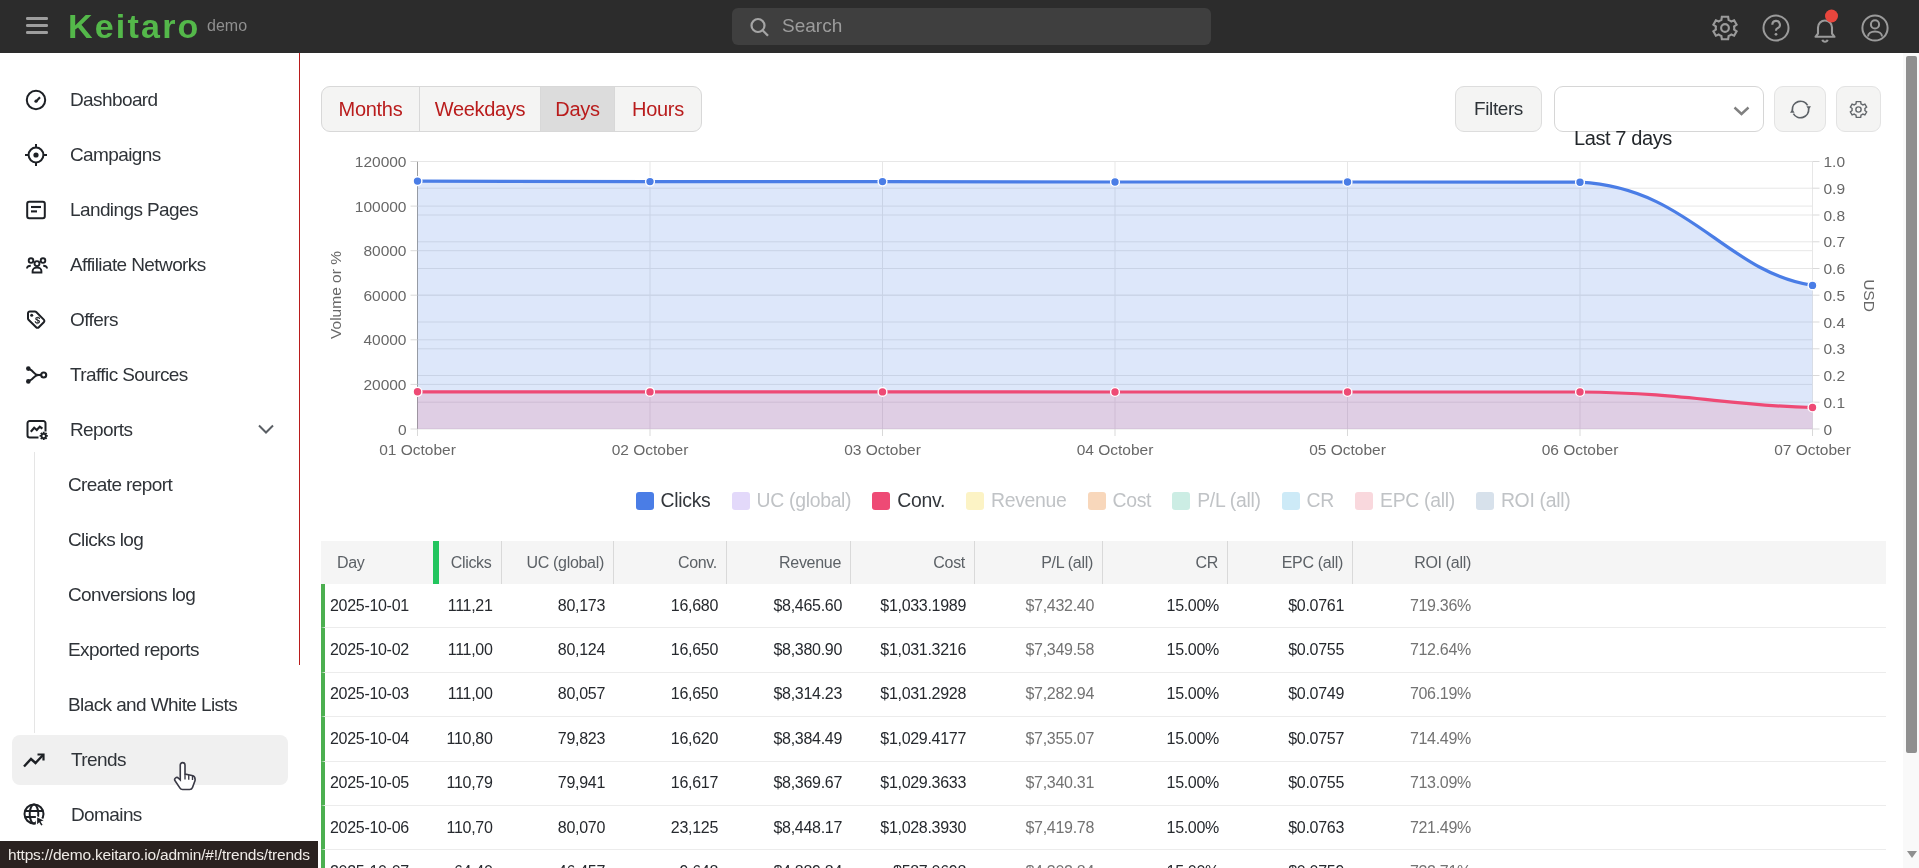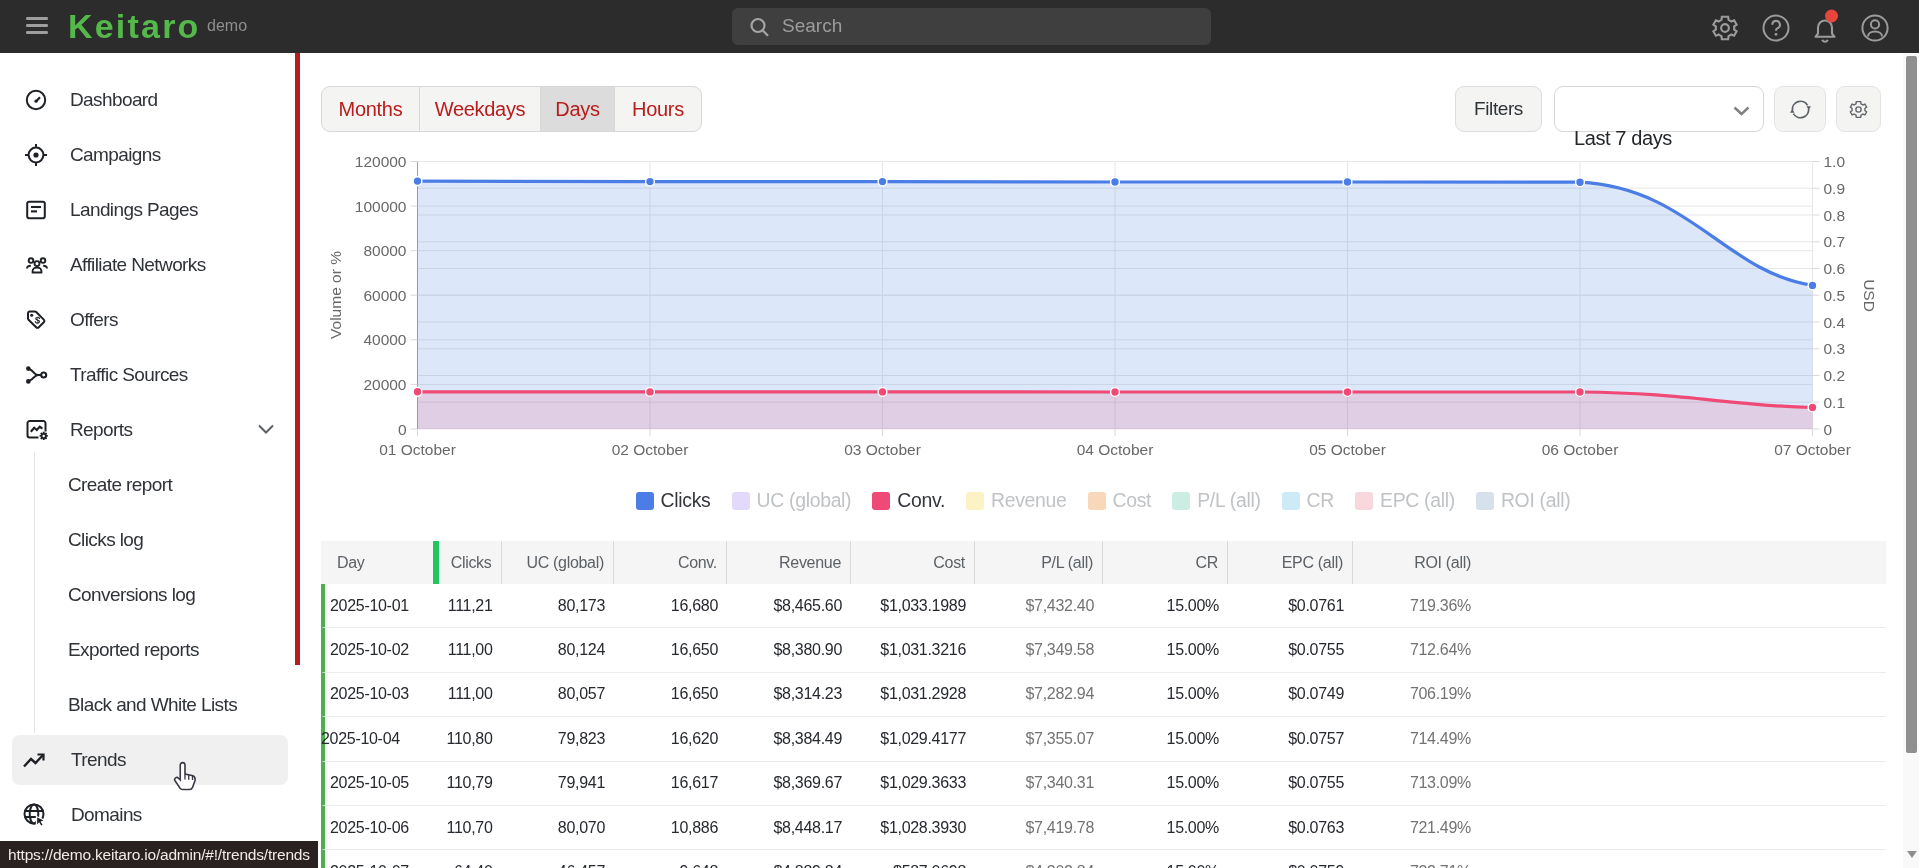--- a/index.html
+++ b/index.html
@@ -8,21 +8,21 @@
 #page{position:relative;width:1919px;height:868px;}
 
 #topbar{position:absolute;left:0;top:0;width:1919px;height:53px;background:#2c2c2c;}
 #burger{position:absolute;left:25px;top:16px;}
 #logo{position:absolute;left:68px;top:7px;font-size:34px;font-weight:bold;color:#54b84a;letter-spacing:2.2px;}
 #demo{position:absolute;left:207px;top:17px;font-size:16px;color:#8f8f8f;}
 #search{position:absolute;left:732px;top:8px;width:479px;height:37px;background:#3f3f3f;border-radius:6px;}
 #search .stext{position:absolute;left:50px;top:7px;font-size:19px;color:#9c9c9c;}
 .hicon{position:absolute;top:13px;}
 
-#sidebar{position:absolute;left:0;top:53px;width:300px;height:612px;background:#fff;border-right:5px solid #b91c1c;}
+#sidebar{position:absolute;left:0;top:53px;width:300px;height:612px;background:#fff;border-right:1px solid #b91c1c;}
 .mi{position:absolute;left:0;width:300px;height:40px;}
 .mi .txt{position:absolute;left:70px;top:50%;transform:translateY(-50%);font-size:19px;letter-spacing:-0.6px;color:#2f3338;}
 .mi .ic{position:absolute;left:24px;top:50%;transform:translateY(-50%);}
 .sub .txt{left:68px;}
 #guide{position:absolute;left:34px;top:399px;width:1px;height:281px;background:#e5e5e5;}
 #hl{position:absolute;left:12px;top:682px;width:276px;height:50px;background:#f0f0f0;border-radius:8px;}
 
 .seg{position:absolute;left:321px;top:86px;height:46px;display:flex;border:1px solid #d8d8d8;border-radius:9px;overflow:hidden;background:#f4f4f3;}
 .seg .scell{display:flex;align-items:center;justify-content:center;font-size:20px;letter-spacing:-0.3px;color:#b91c1c;border-right:1px solid #d8d8d8;}
 .seg .scell:last-child{border-right:none;}
@@ -388,21 +388,21 @@
 <div class="cell" style="left:176.5px;width:112.5px">80,057</div>
 <div class="cell" style="left:289px;width:113px">16,650</div>
 <div class="cell" style="left:402px;width:124px">$8,314.23</div>
 <div class="cell" style="left:526px;width:124px">$1,031.2928</div>
 <div class="cell green" style="left:650px;width:128px">$7,282.94</div>
 <div class="cell" style="left:778px;width:125px">15.00%</div>
 <div class="cell" style="left:903px;width:125px">$0.0749</div>
 <div class="cell green" style="left:1028px;width:127px">706.19%</div>
 </div>
 <div class="trow" style="top:176.2px">
-<div class="cell" style="left:-4px;width:115px;justify-content:flex-start;">2025-10-04</div>
+<div class="cell" style="left:-4px;width:115px;justify-content:flex-start;padding-left:9px">2025-10-04</div>
 <div class="cell" style="left:111px;width:65.5px">110,80</div>
 <div class="cell" style="left:176.5px;width:112.5px">79,823</div>
 <div class="cell" style="left:289px;width:113px">16,620</div>
 <div class="cell" style="left:402px;width:124px">$8,384.49</div>
 <div class="cell" style="left:526px;width:124px">$1,029.4177</div>
 <div class="cell green" style="left:650px;width:128px">$7,355.07</div>
 <div class="cell" style="left:778px;width:125px">15.00%</div>
 <div class="cell" style="left:903px;width:125px">$0.0757</div>
 <div class="cell green" style="left:1028px;width:127px">714.49%</div>
 </div>
@@ -415,21 +415,21 @@
 <div class="cell" style="left:526px;width:124px">$1,029.3633</div>
 <div class="cell green" style="left:650px;width:128px">$7,340.31</div>
 <div class="cell" style="left:778px;width:125px">15.00%</div>
 <div class="cell" style="left:903px;width:125px">$0.0755</div>
 <div class="cell green" style="left:1028px;width:127px">713.09%</div>
 </div>
 <div class="trow" style="top:265.0px">
 <div class="cell" style="left:-4px;width:115px;justify-content:flex-start;padding-left:9px">2025-10-06</div>
 <div class="cell" style="left:111px;width:65.5px">110,70</div>
 <div class="cell" style="left:176.5px;width:112.5px">80,070</div>
-<div class="cell" style="left:289px;width:113px">10,886</div>
+<div class="cell" style="left:289px;width:113px">23,125</div>
 <div class="cell" style="left:402px;width:124px">$8,448.17</div>
 <div class="cell" style="left:526px;width:124px">$1,028.3930</div>
 <div class="cell green" style="left:650px;width:128px">$7,419.78</div>
 <div class="cell" style="left:778px;width:125px">15.00%</div>
 <div class="cell" style="left:903px;width:125px">$0.0763</div>
 <div class="cell green" style="left:1028px;width:127px">721.49%</div>
 </div>
 <div class="trow" style="top:309.4px">
 <div class="cell" style="left:-4px;width:115px;justify-content:flex-start;padding-left:9px">2025-10-07</div>
 <div class="cell" style="left:111px;width:65.5px">64,40</div>

